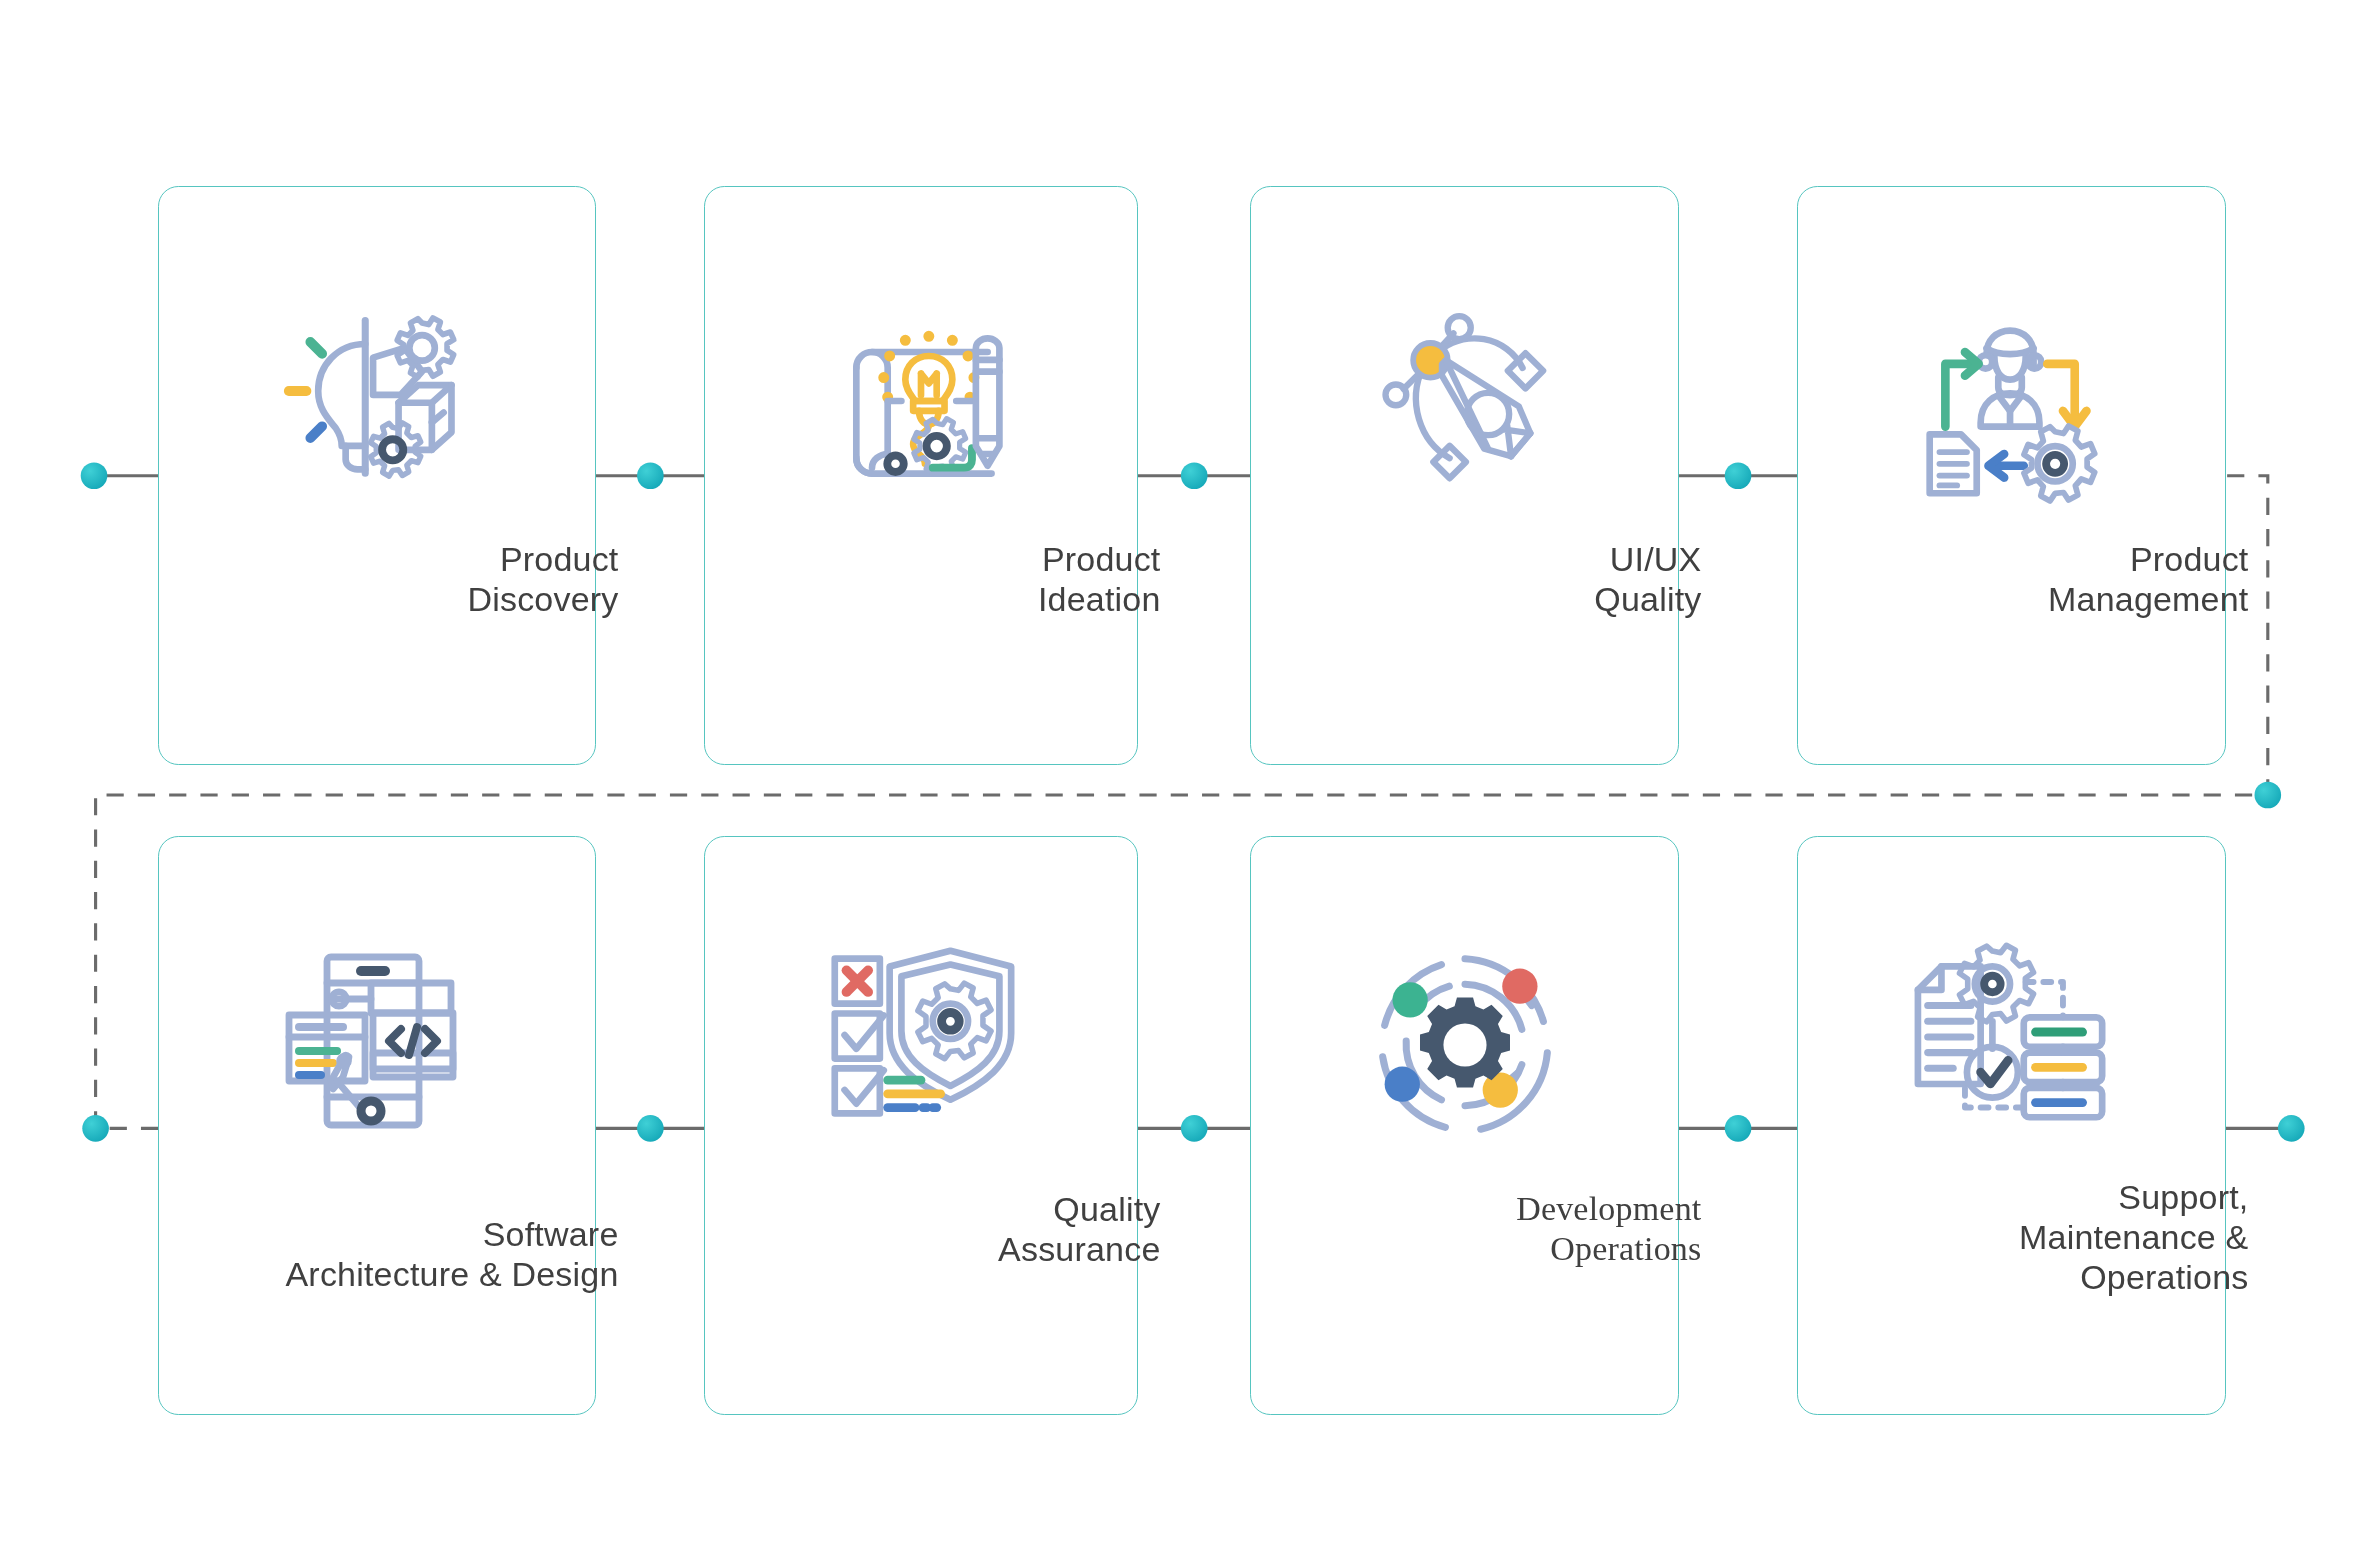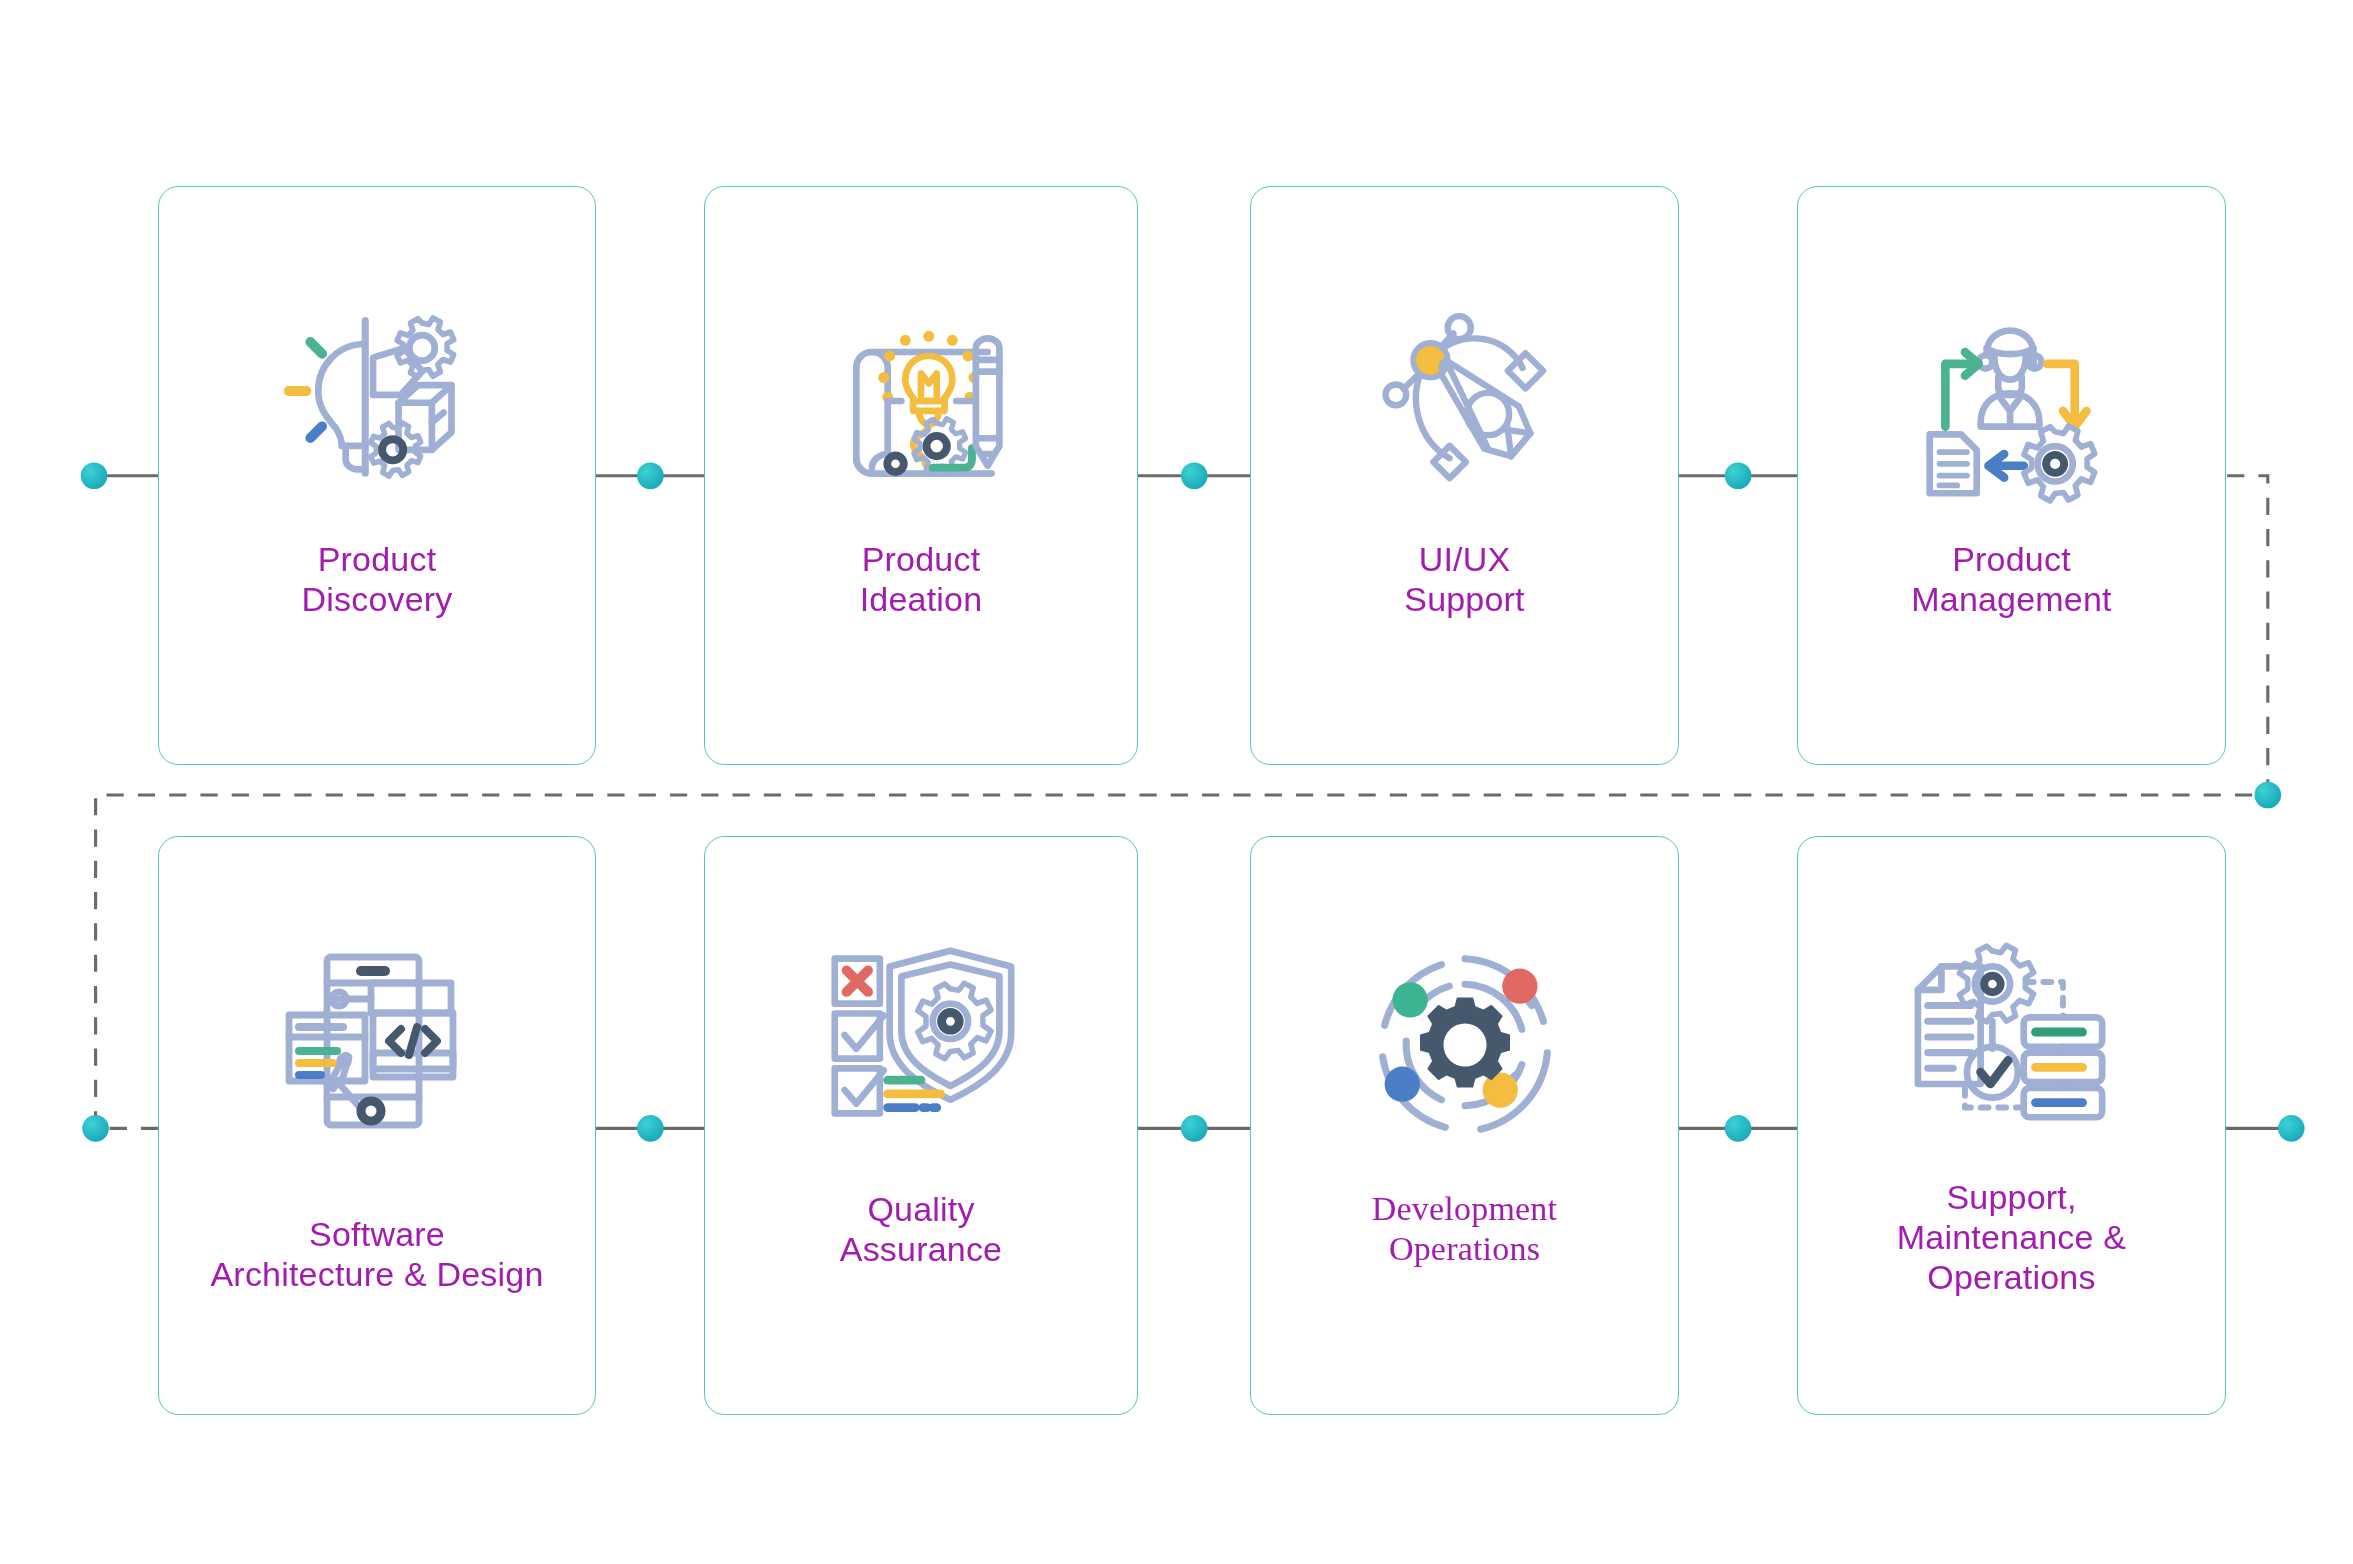--- a/index.html
+++ b/index.html
@@ -47,22 +47,22 @@
     width: 100%;
     display: flex;
     align-items: center;
     justify-content: center;
   }
 
   .card-label {
     position: absolute;
     left: -23.5px;
     width: calc(100% + 47px);
-    text-align: center;
-    color: #a21caf;
+    text-align: right;
+    color: #404040;
     font-size: 34px;
     line-height: 1.18;
     font-weight: 400;
     letter-spacing: 0.2px;
     white-space: pre-line;
     z-index: 3;
   }
 
   
   .r1 { top: 186px; height: 579px; }
@@ -219,21 +219,21 @@
         <circle cx="32" cy="34" r="9" fill="#f5bd3f" stroke="#9fb0d4" stroke-width="3"></circle>
 
         <path d="M38 36 L40 34 L78 58 L84 72 L74 84 L60 80 L38 42 Z"></path>
         <path d="M40 34 L62 80"></path>
         <circle cx="62" cy="62" r="11"></circle>
         <path d="M74 84 L84 72"></path>
         <path d="M70 70 L84 72 M74 84 L72 68"></path>
       </svg>
     </div>
     <div class="card-label" style="top:352px;">UI/UX
-Support</div>
+Quality</div>
   </div>
 
   <div class="card r1 c3">
     <div class="card-icon" style="top:110px;height:219px;">
       <svg width="196" height="196" viewBox="0 0 100 100" fill="none" stroke="#9fb0d4" stroke-width="3.4" stroke-linecap="round" stroke-linejoin="round">
 
         <path d="M37 23 C37 16 42 11 49 11 C56 11 61 16 61 23 L61 30"></path>
         <path d="M41 24 C41 31 44 36 49 36 C54 36 57 31 57 24"></path>
         <path d="M37 20 C40 22 44 23 49 23 C54 23 58 22 61 20"></path>
         <circle cx="36.5" cy="27" r="3.4"></circle>

